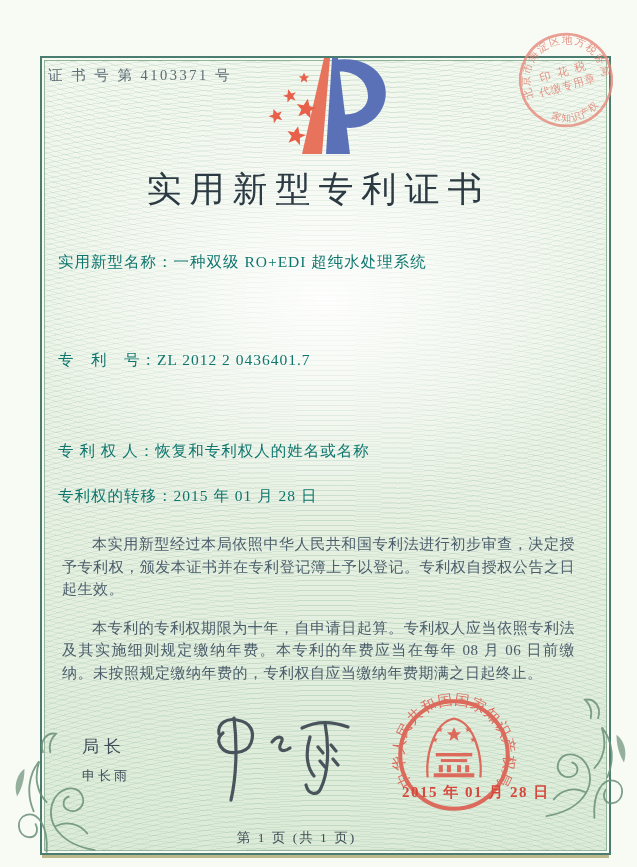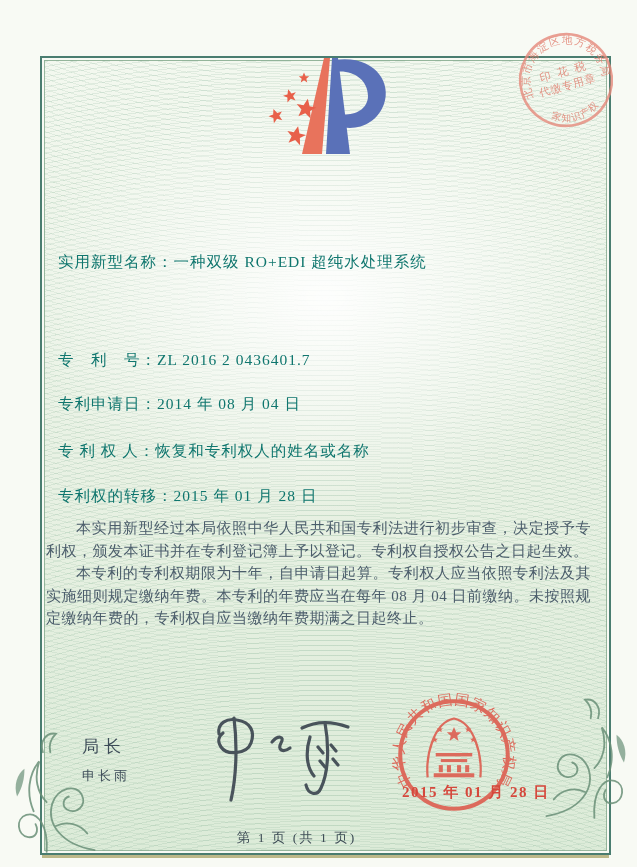--- a/index.html
+++ b/index.html
@@ -37,21 +37,21 @@
   .field{
     position:absolute;left:58px;right:40px;
     font-size:15.5px;color:#0f766e;letter-spacing:1px;white-space:nowrap;
   }
   .f0{top:252px}.f1{top:306px}.f2{top:350px}.f3{top:394px}.f4{top:441px}.f5{top:486px}
   .body-text{
     position:absolute;left:46px;right:46px;top:517px;
     font-size:15px;line-height:22.5px;color:#4b5d6b;
     text-align:justify;letter-spacing:.5px;
   }
-  .body-text p{margin:0;text-indent:2em;}
+  .body-text p{margin:16px;text-indent:2em;}
   .signoff-title{position:absolute;left:82px;top:735px;font-size:17px;letter-spacing:5px;color:#3d4c58;font-family:Liberation Mono, monospace;}
   .signoff-name{position:absolute;left:82px;top:767px;font-size:13px;letter-spacing:3px;color:#3d4c58;}
   .signature{position:absolute;left:210px;top:710px;}
   .big-seal{position:absolute;left:383px;top:684px;}
   .seal-date{
     position:absolute;left:402px;top:783px;
     font-size:15px;letter-spacing:1.5px;color:#d5483c;font-weight:bold;z-index:6;
   }
   .tax-stamp{position:absolute;left:510px;top:24px;transform:rotate(-16deg);}
   .page-footer{
@@ -88,50 +88,51 @@
       <path d="M44,148 C46,120 34,104 22,108 C10,112 12,130 24,132 C32,133 36,126 32,118"></path>
       <path d="M30,104 C22,86 24,64 36,50 C30,68 34,84 44,94"></path>
       <path d="M40,40 C36,28 44,18 54,20 C48,26 46,32 48,40"></path>
       <path d="M54,120 C66,114 80,118 88,128"></path>
     </g>
     <path d="M20,58 C12,64 8,76 12,88 C18,78 20,68 20,58 Z" fill="#6a9078" opacity=".7"></path>
   </svg>
 
   <div class="content">
 
+    <div class="cert-no">证 书 号 第 4103371 号</div>
 
     <svg class="logo" width="150" height="106" viewBox="0 0 150 106">
       <defs>
         <path id="st" d="M0,-10 L2.9,-3.1 L9.5,-3.1 L4.2,1.2 L5.9,8.1 L0,4 L-5.9,8.1 L-4.2,1.2 L-9.5,-3.1 L-2.9,-3.1 Z"></path>
       </defs>
 
       <path d="M72,6 C112,0 130,28 122,50 C115,70 94,78 76,72 L74,59 C92,64 106,55 106,42 C106,25 90,15 72,18 Z" fill="#5a71b8"></path>
 
       <path d="M62,4 L68,4 L60,100 L40,100 Z" fill="#e8735c"></path>
 
       <path d="M70,4 L76,4 L88,100 L64,100 Z" fill="#5a71b8"></path>
       <g fill="#e8604a">
         <use href="#st" transform="translate(42,24) scale(0.55)"></use>
         <use href="#st" transform="translate(28,42) scale(0.7) rotate(-15)"></use>
         <use href="#st" transform="translate(44,55) scale(1.05) rotate(10)"></use>
         <use href="#st" transform="translate(14,62) scale(0.75) rotate(-20)"></use>
         <use href="#st" transform="translate(34,82) scale(1.0) rotate(12)"></use>
       </g>
     </svg>
 
+    <div class="title">实用新型专利证书</div>
 
     <div class="field f0"><span>实用新型名称：</span><span>一种双级 RO+EDI 超纯水处理系统</span></div>
-    <div class="field f2"><span>专　利　号：</span><span>ZL 2016 2 0436401.7</span></div>
-    <div class="field f3"><span>专利申请日：</span><span>2014 年 08 月 04 日</span></div>
+    <div class="field f2"><span>专　利　号：</span><span>ZL 2012 2 0436401.7</span></div>
     <div class="field f4"><span>专 利 权 人：</span><span>恢复和专利权人的姓名或名称</span></div>
     <div class="field f5"><span>专利权的转移：</span><span>2015 年 01 月 28 日</span></div>
 
     <div class="body-text">
       <p>本实用新型经过本局依照中华人民共和国专利法进行初步审查，决定授予专利权，颁发本证书并在专利登记簿上予以登记。专利权自授权公告之日起生效。</p>
-      <p>本专利的专利权期限为十年，自申请日起算。专利权人应当依照专利法及其实施细则规定缴纳年费。本专利的年费应当在每年 08 月 04 日前缴纳。未按照规定缴纳年费的，专利权自应当缴纳年费期满之日起终止。</p>
+      <p>本专利的专利权期限为十年，自申请日起算。专利权人应当依照专利法及其实施细则规定缴纳年费。本专利的年费应当在每年 08 月 06 日前缴纳。未按照规定缴纳年费的，专利权自应当缴纳年费期满之日起终止。</p>
     </div>
 
     <div class="signoff-title">局长</div>
     <div class="signoff-name">申长雨</div>
 
     <svg class="signature" width="150" height="98" viewBox="0 0 150 98">
       <g fill="none" stroke="#3d4751" stroke-width="3.2" stroke-linecap="round" opacity=".92">
         <path d="M24,8 C27,32 27,64 21,90"></path>
         <path d="M9,24 C7,13 17,8 27,10 C41,12 45,22 41,33 C37,44 17,46 11,37 C7,31 9,26 13,23"></path>
         <path d="M62,32 C68,25 75,26 71,33 C67,40 73,43 80,38"></path>

